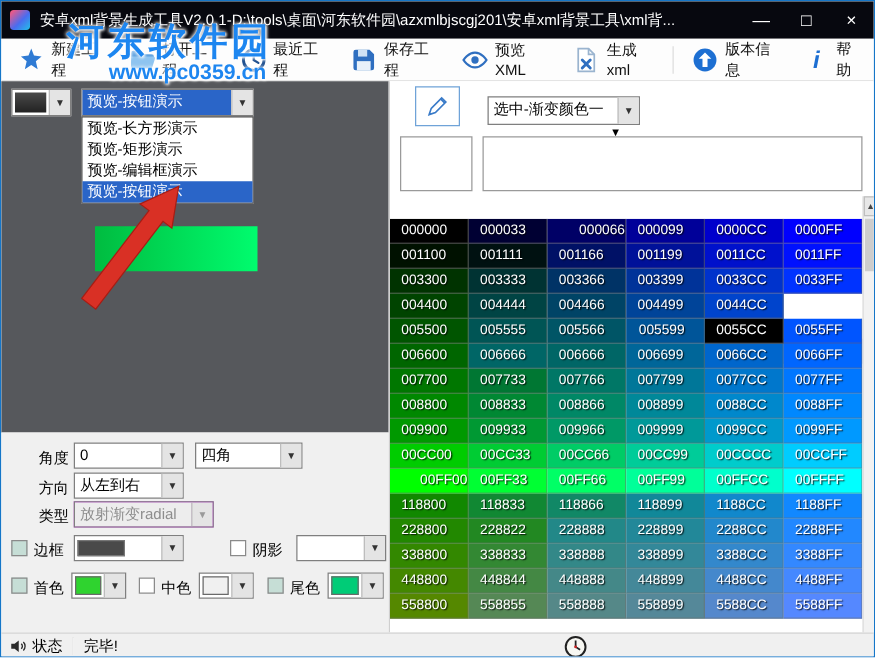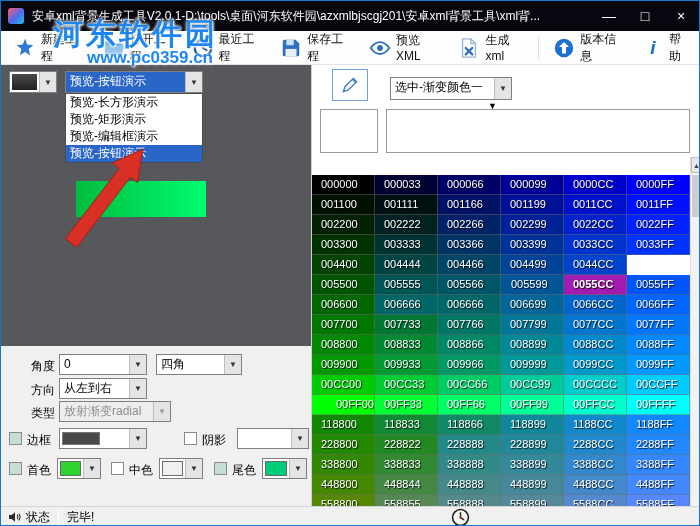--- a/index.html
+++ b/index.html
@@ -245,63 +245,55 @@
       <div class="val">选中-渐变颜色一</div>
       <div class="arrow">▼</div>
     </div>
     <div class="mini-arrow">▼</div>
     <div class="box-small"></div>
     <div class="box-large"></div>
     <div class="color-table">
         <div class="ct-row">
           <div class="ct-cell" style="background: rgb(0, 0, 0);">000000</div>
           <div class="ct-cell" style="background: rgb(0, 0, 51);">000033</div>
-          <div class="ct-cell" style="background: rgb(0, 0, 102);">000066</div>
+          <div class="ct-cell" style="background: rgb(0, 0, 102); text-align: right;">000066</div>
           <div class="ct-cell" style="background: rgb(0, 0, 153);">000099</div>
           <div class="ct-cell" style="background: rgb(0, 0, 204);">0000CC</div>
           <div class="ct-cell" style="background: rgb(0, 0, 255);">0000FF</div>
         </div>
         <div class="ct-row">
           <div class="ct-cell" style="background: rgb(0, 17, 0);">001100</div>
           <div class="ct-cell" style="background: rgb(0, 17, 17);">001111</div>
           <div class="ct-cell" style="background: rgb(0, 17, 102);">001166</div>
           <div class="ct-cell" style="background: rgb(0, 17, 153);">001199</div>
           <div class="ct-cell" style="background: rgb(0, 17, 204);">0011CC</div>
           <div class="ct-cell" style="background: rgb(0, 17, 255);">0011FF</div>
         </div>
         <div class="ct-row">
-          <div class="ct-cell" style="background: rgb(0, 34, 0);">002200</div>
-          <div class="ct-cell" style="background: rgb(0, 34, 34);">002222</div>
-          <div class="ct-cell" style="background: rgb(0, 34, 102);">002266</div>
-          <div class="ct-cell" style="background: rgb(0, 34, 153);">002299</div>
-          <div class="ct-cell" style="background: rgb(0, 34, 204);">0022CC</div>
-          <div class="ct-cell" style="background: rgb(0, 34, 255);">0022FF</div>
-        </div>
-        <div class="ct-row">
           <div class="ct-cell" style="background: rgb(0, 51, 0);">003300</div>
           <div class="ct-cell" style="background: rgb(0, 51, 51);">003333</div>
           <div class="ct-cell" style="background: rgb(0, 51, 102);">003366</div>
           <div class="ct-cell" style="background: rgb(0, 51, 153);">003399</div>
           <div class="ct-cell" style="background: rgb(0, 51, 204);">0033CC</div>
           <div class="ct-cell" style="background: rgb(0, 51, 255);">0033FF</div>
         </div>
         <div class="ct-row">
           <div class="ct-cell" style="background: rgb(0, 68, 0);">004400</div>
           <div class="ct-cell" style="background: rgb(0, 68, 68);">004444</div>
           <div class="ct-cell" style="background: rgb(0, 68, 102);">004466</div>
           <div class="ct-cell" style="background: rgb(0, 68, 153);">004499</div>
           <div class="ct-cell" style="background: rgb(0, 68, 204);">0044CC</div>
           <div class="ct-cell" style="background: rgb(0, 68, 255); margin-top: 36px;">0044FF</div>
         </div>
         <div class="ct-row">
           <div class="ct-cell" style="background: rgb(0, 85, 0);">005500</div>
           <div class="ct-cell" style="background: rgb(0, 85, 85);">005555</div>
           <div class="ct-cell" style="background: rgb(0, 85, 102);">005566</div>
           <div class="ct-cell" style="background: rgb(0, 85, 153); padding-left: 10px;">005599</div>
-          <div class="ct-cell" style="background: #a21caf; font-weight: bold;">0055CC</div>
+          <div class="ct-cell" style="background: #000000;">0055CC</div>
           <div class="ct-cell" style="background: rgb(0, 85, 255);">0055FF</div>
         </div>
         <div class="ct-row">
           <div class="ct-cell" style="background: rgb(0, 102, 0);">006600</div>
           <div class="ct-cell" style="background: rgb(0, 102, 102);">006666</div>
           <div class="ct-cell" style="background: rgb(0, 102, 102);">006666</div>
           <div class="ct-cell" style="background: rgb(0, 102, 153);">006699</div>
           <div class="ct-cell" style="background: rgb(0, 102, 204);">0066CC</div>
           <div class="ct-cell" style="background: rgb(0, 102, 255);">0066FF</div>
         </div>

